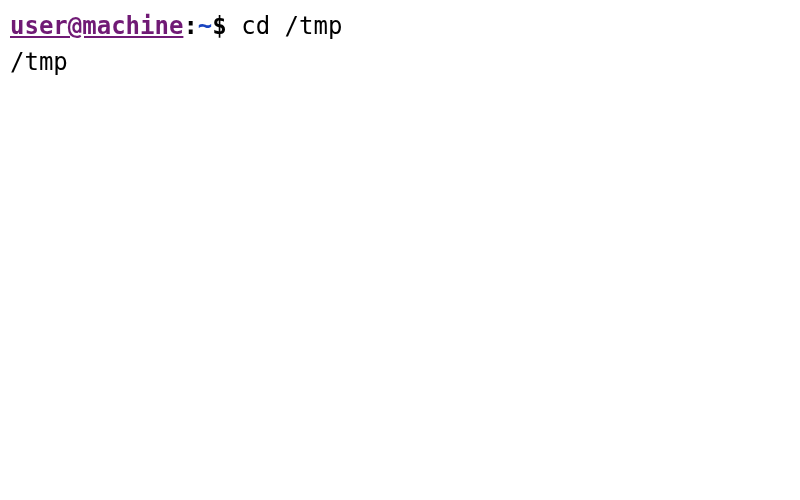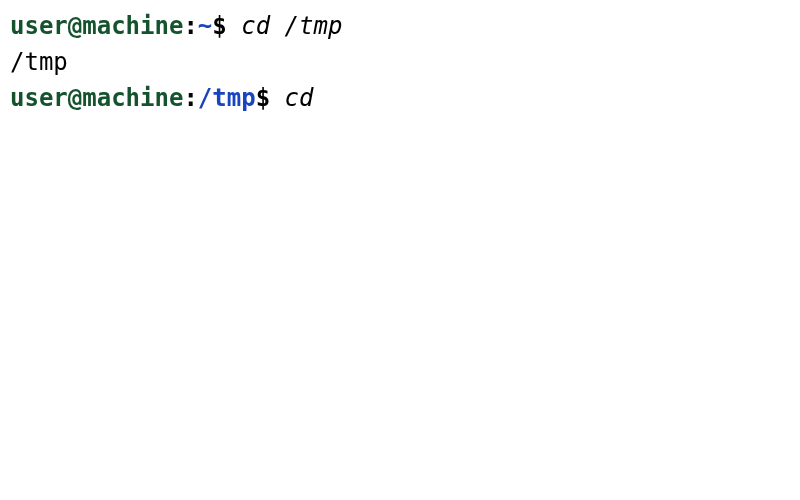--- a/index.html
+++ b/index.html
@@ -16,49 +16,48 @@
       padding: 8px 10px;
       color: #000000;
       width: 800px;
       height: 500px;
       overflow: hidden;
     }
     .line {
       white-space: pre;
     }
     .user-host {
-      color: #14532d;
+      color: #701a75;
+      text-decoration: underline;
     }
     .colon {
       color: #000000;
     }
     .path {
       color: #1944c0;
     }
     .dollar {
       color: #000000;
     }
     .command {
       color: #000000;
       font-weight: normal;
-      font-style: italic;
     }
     .output {
       color: #000000;
       font-weight: normal;
     }
     .cursor {
       display: inline-block;
       width: 0.6em;
       height: 1.1em;
       background: #000000;
       vertical-align: text-bottom;
       margin-bottom: 0.05em;
     }
   </style>
 </head>
 <body>
 
 <div>
   <div class="line"><span class="user-host">user@machine</span><span class="colon">:</span><span class="path">~</span><span class="dollar">$ </span><span class="command">cd /tmp</span></div>
   <div class="line"><span class="output">/tmp</span></div>
-  <div class="line"><span class="user-host">user@machine</span><span class="colon">:</span><span class="path">/tmp</span><span class="dollar">$ </span><span class="command">cd</span></div>
 </div>
 
 </body></html>

